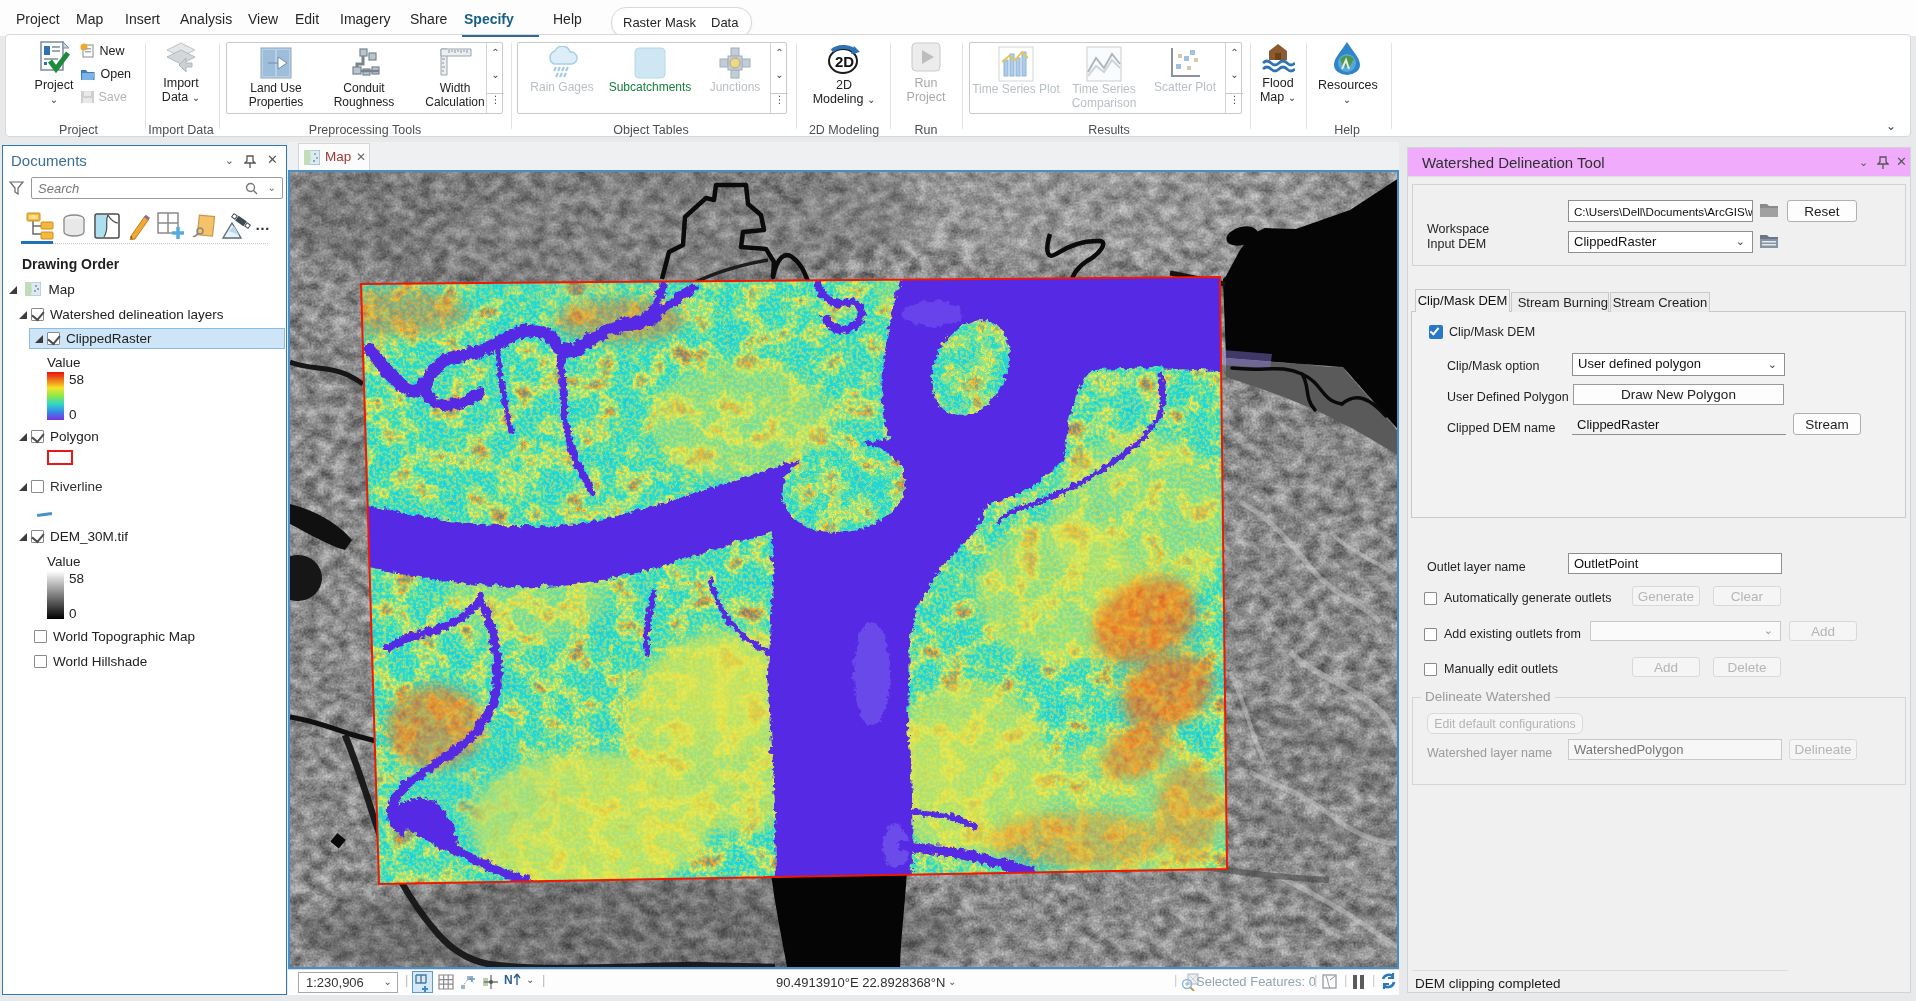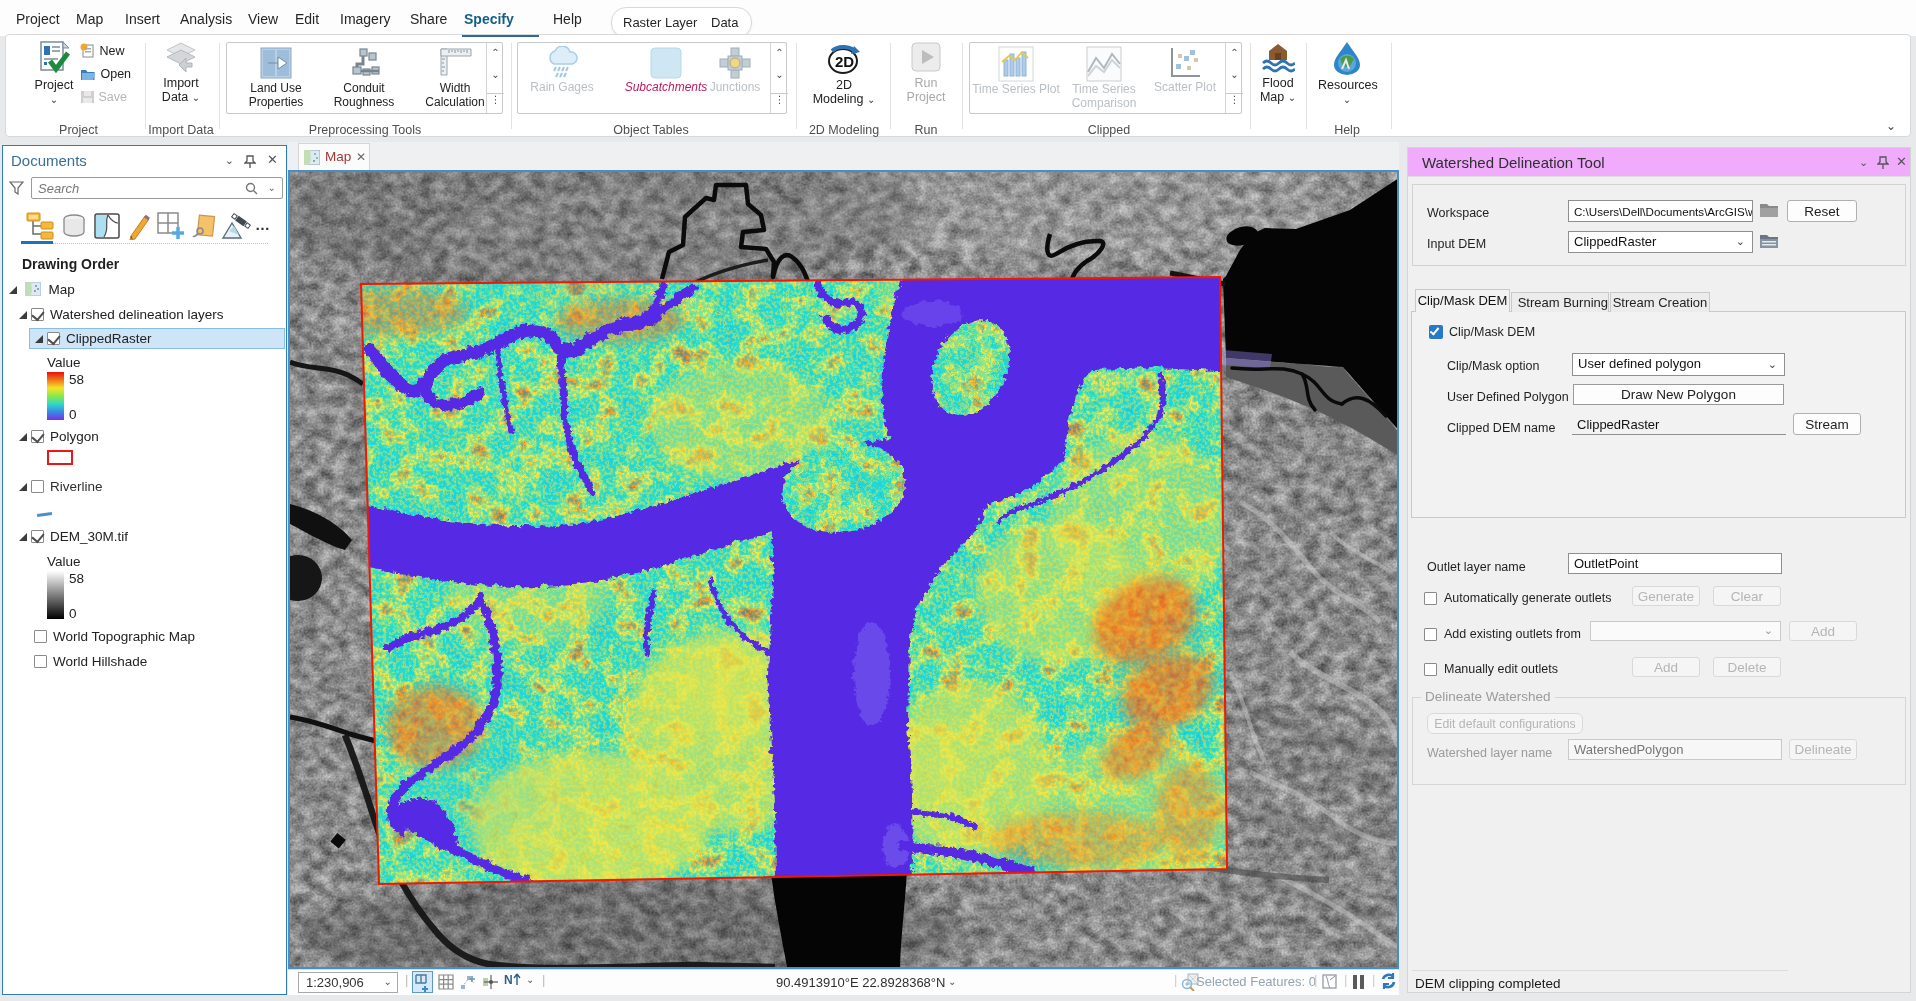--- a/index.html
+++ b/index.html
@@ -60,21 +60,21 @@
     <span class="menu" style="left:125px;">Insert</span>
     <span class="menu" style="left:180px;">Analysis</span>
     <span class="menu" style="left:248px;">View</span>
     <span class="menu" style="left:295px;">Edit</span>
     <span class="menu" style="left:340px;">Imagery</span>
     <span class="menu" style="left:410px;">Share</span>
     <span class="menu" id="geoswmm" style="left:464px;">Specify</span>
     <span class="menu" style="left:553px;">Help</span>
     <div style="position:absolute;left:462px;top:35px;width:77px;height:2px;background:#2b6a99;z-index:10;"></div>
     <div id="ctxpill">
-        <span style="left:11px;">Raster Layer</span>
+        <span style="left:11px;">Raster Mask</span>
         <span style="left:99px;">Data</span>
       </div>
   </div>
 
   <div id="ribbon">
 
     <div class="bigbtn" style="left:18px;width:60px;">
       <svg class="ic" width="32" height="34" viewBox="0 0 32 34">
         <rect x="3" y="1" width="22" height="28" fill="#fff" stroke="#7a8ba0" stroke-width="1.5"></rect>
         <path d="M25,1 l0,6 6,0 z" fill="#c8d4e0" stroke="#7a8ba0"></path>
@@ -164,21 +164,21 @@
       <div class="galbtn" style="left:4px;width:80px;color:#b9bfc4;">
         <svg class="ic" width="36" height="34" viewBox="0 0 36 34" style="display:block;margin:0 auto 0;">
           <path d="M10,18 a7,7 0 0 1 1,-13 a8,8 0 0 1 15,1 a6,6 0 0 1 2,12 z" fill="#ddeef8" stroke="#a8cfe4" stroke-width="1.5"></path>
           <g stroke="#9fc8e2" stroke-width="2">
               <path d="M12,21 l-2,4 m6,-4 l-2,4 m6,-4 l-2,4 m6,-4 l-2,4"></path>
               <path d="M14,27 l-2,4 m6,-4 l-2,4 m6,-4 l-2,4"></path>
             </g>
         </svg>
         Rain Gages
       </div>
-      <div class="galbtn" style="left:102px;width:92px;color:#be185d;font-style:italic;">
+      <div class="galbtn" style="left:86px;width:92px;color:#15803d;">
         <svg class="ic" width="34" height="34" viewBox="0 0 34 34" style="display:block;margin:0 auto 0;">
           <rect x="2" y="2" width="30" height="30" rx="4" fill="#cfe7f2" stroke="#b8d8e8"></rect>
         </svg>
         Subcatchments
       </div>
       <div class="galbtn" style="left:182px;width:70px;color:#b9bfc4;">
         <svg class="ic" width="34" height="34" viewBox="0 0 34 34" style="display:block;margin:0 auto 0;">
           <g fill="#c3cdd6" stroke="#9fb0bd">
               <rect x="13" y="2" width="8" height="8"></rect>
               <rect x="13" y="24" width="8" height="8"></rect>
@@ -258,21 +258,21 @@
             </g>
         </svg>
         Scatter Plot
       </div>
       <div class="scrollcol" style="left:255px;">
         <div style="top:4px;">⌃</div>
           <div style="top:26px;">⌄</div>
           <div style="top:50px;border-top:1px solid #c9c9c9;">⋮</div>
       </div>
     </div>
-    <div class="glabel" style="left:1013px;width:180px;">Clipped</div>
+    <div class="glabel" style="left:1013px;width:180px;">Results</div>
     <div class="rsep" style="left:1244px;"></div>
 
     <div class="bigbtn" style="left:1246px;width:52px;">
       <svg class="ic" width="34" height="32" viewBox="0 0 34 32">
         <path d="M8,10 l9,-7 9,7 0,9 -18,0 z" fill="#8a5a30"></path>
         <rect x="14" y="12" width="6" height="7" fill="#6a421e"></rect>
         <g stroke="#2e74b5" stroke-width="2.6" fill="none">
             <path d="M2,22 q4,-4 8,0 t8,0 t8,0 t8,0"></path>
             <path d="M2,28 q4,-4 8,0 t8,0 t8,0 t8,0"></path>
           </g>
@@ -695,21 +695,21 @@
   <div id="rightpanel">
     <div style="position:absolute;left:0;top:0;width:502px;height:29px;background:#f0abfc;border-bottom:1px solid #dedede;">
       <span style="position:absolute;left:14px;top:6px;font-size:15px;color:#2f2f2f;">Watershed Delineation Tool</span>
       <span style="position:absolute;left:451px;top:8px;color:#555;font-size:11px;">⌄</span>
       <svg style="position:absolute;left:469px;top:8px;" width="12" height="13" viewBox="0 0 12 13">
           <path d="M3,1 l6,0 0,5 2,2 -10,0 2,-2 z M6,8 l0,5" stroke="#555" fill="none" stroke-width="1.3"></path>
         </svg>
       <span style="position:absolute;left:488px;top:6px;color:#555;font-size:13px;">✕</span>
     </div>
     <div class="fieldset" style="left:4px;top:36px;width:494px;height:82px;border-color:#d2d2d2;"></div>
-    <span class="rp-label" style="left:19px;top:58px;">Workspace</span>
+    <span class="rp-label" style="left:19px;top:74px;">Workspace</span>
     <div class="tbox" style="left:160px;top:52px;width:185px;height:22px;font-size:11.6px;padding-top:4px;">C:\Users\Dell\Documents\ArcGIS\wa</div>
     <div style="position:absolute;left:351px;top:53px;width:22px;height:20px;"><svg width="20" height="18" viewBox="0 0 20 18">
           <path d="M1,3 l7,0 2,2 9,0 0,11 -18,0 z" fill="#8a8a8a"></path>
           <rect x="1" y="7" width="18" height="9" fill="#a0a0a0"></rect>
         </svg></div>
     <div class="rbtn" style="left:379px;top:52px;width:70px;height:22px;line-height:21px;">Reset</div>
     <span class="rp-label" style="left:19px;top:89px;">Input DEM</span>
     <div class="tbox" style="left:160px;top:83px;width:185px;height:22px;">ClippedRaster<span class="ddchev">⌄</span></div>
     <div style="position:absolute;left:351px;top:84px;width:22px;height:20px;"><svg width="20" height="18" viewBox="0 0 20 18">
           <path d="M1,3 l7,0 2,2 9,0 0,11 -18,0 z" fill="#6a7684"></path>

